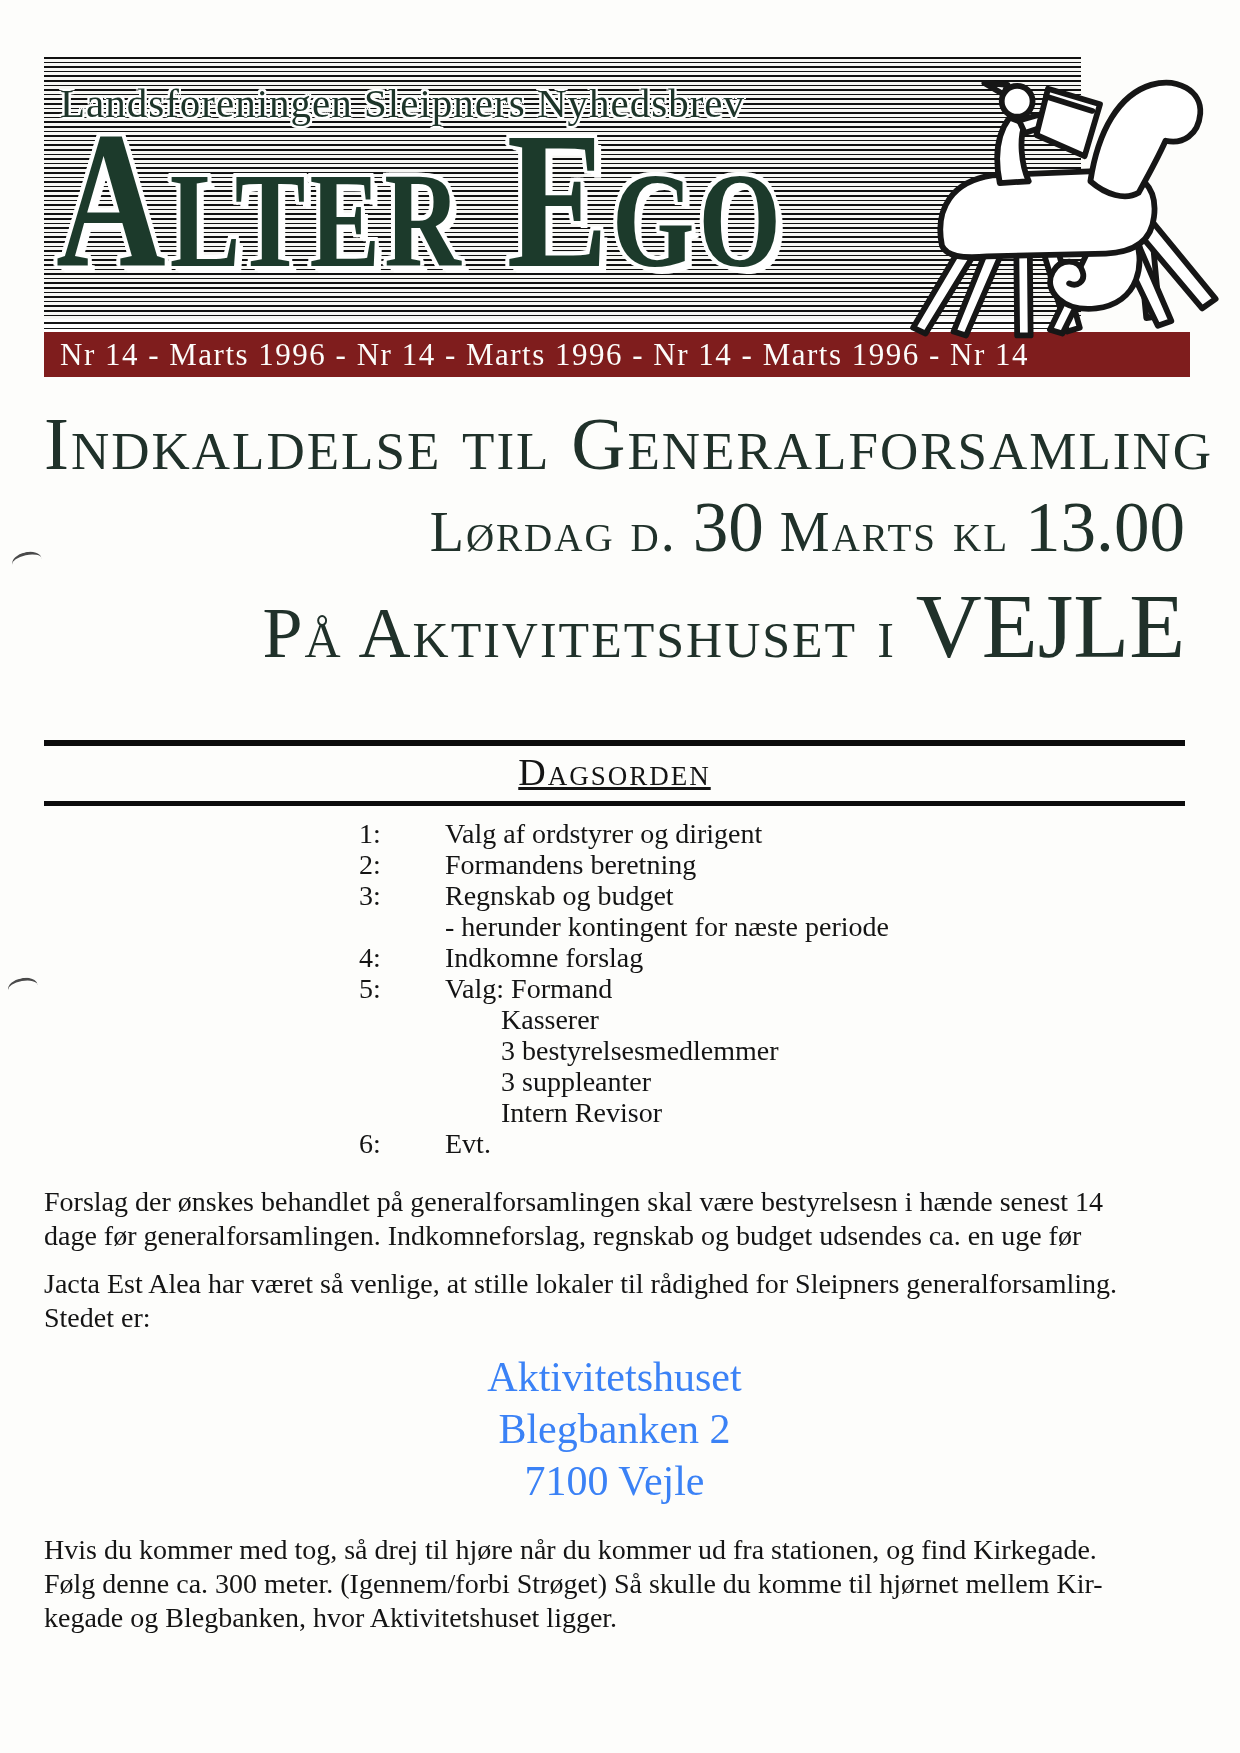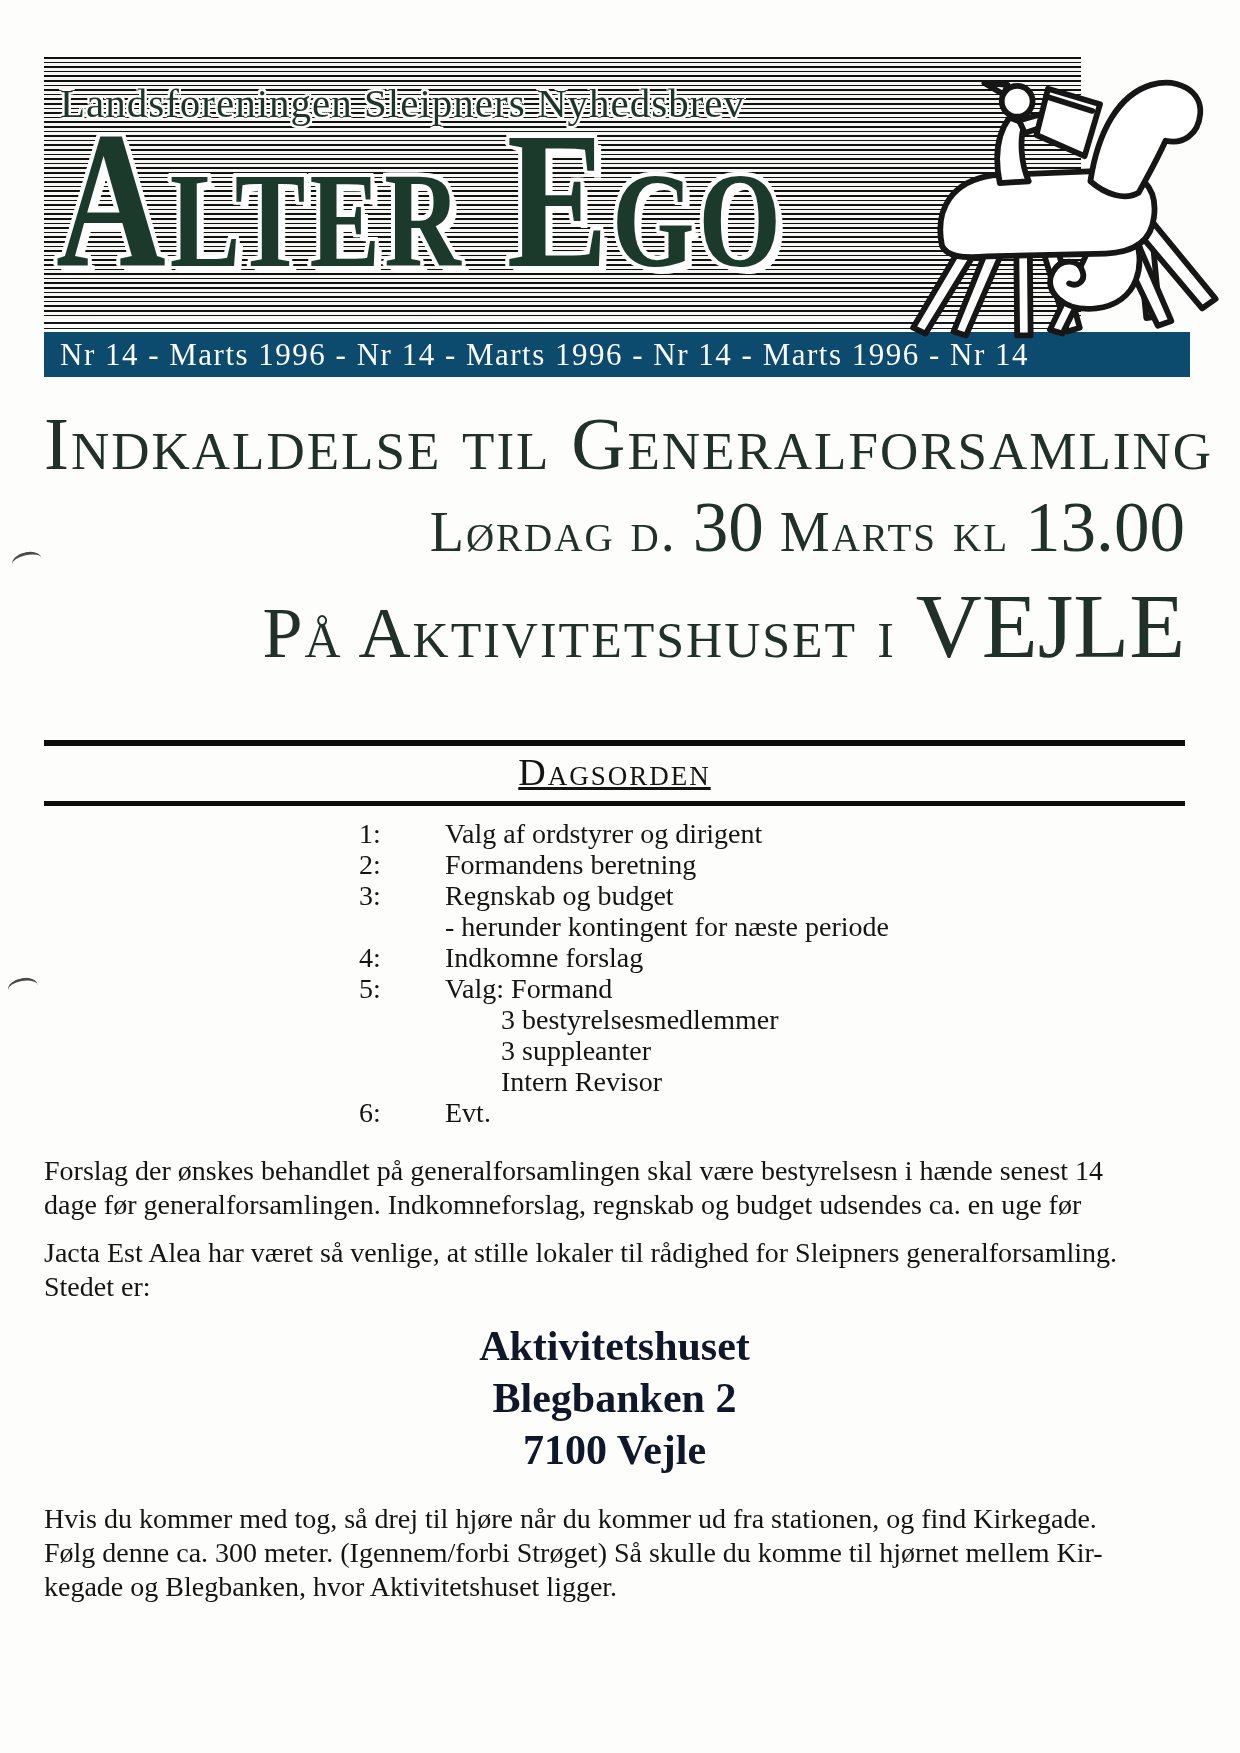--- a/index.html
+++ b/index.html
@@ -43,21 +43,21 @@
     white-space:nowrap;
   }
   .horse-logo{position:absolute;left:773px;top:-28px;width:408px;height:318px;}
   .masthead-bottom-lines{
     height:13px;width:1037px;
     background:linear-gradient(to bottom,
       #fff 0 3px,#161616 3px 5px,#fff 5px 9px,#161616 9px 10.5px,#fff 10.5px 13px);
   }
   .issue-bar{
     width:1146px;height:45px;
-    background:#0c4a6e;
+    background:#7f1d1d;
     color:#fcfcfa;
     font-size:31px;line-height:45px;
     letter-spacing:1.5px;
     padding-left:16px;box-sizing:border-box;
     white-space:nowrap;
   }
   
   .main-title{margin-top:26px;text-align:center;color:#20312a;}
   .t-line{font-variant:small-caps;font-weight:500;white-space:nowrap;text-align:right;}
   .t1{font-size:75px;line-height:1.08;letter-spacing:2px;}
@@ -82,21 +82,21 @@
   .agenda{margin:12px 0 0 315px;font-size:28px;line-height:31px;}
   .agenda-row{display:flex;}
   .agenda-num{width:86px;flex:0 0 86px;}
   .agenda-text{white-space:nowrap;}
   .indent-1{margin-left:56px;}
   
   .para{font-size:28px;line-height:34px;margin-top:26px;}
   .para .p-line{white-space:nowrap;}
   .para-tight{margin-top:14px;}
   
-  .address{margin-top:16px;text-align:center;font-weight:700;font-size:42px;line-height:52px;color:#0f172a;}
+  .address{margin-top:16px;text-align:center;font-weight:400;font-size:42px;line-height:52px;color:#3b82f6;}
   
   .scan-mark{position:absolute;width:30px;height:16px;border-top:3px solid #4a4a4a;border-radius:50%;}
   .scan-mark-1{left:12px;top:552px;transform:rotate(-12deg);}
   .scan-mark-2{left:8px;top:978px;transform:rotate(-10deg);}
 </style>
 </head>
 <body>
 
 <div class="page">
 
@@ -172,20 +172,24 @@
     <div class="agenda-row">
         <span class="agenda-num">4:</span>
         <span class="agenda-text">Indkomne forslag</span>
       </div>
     <div class="agenda-row">
         <span class="agenda-num">5:</span>
         <span class="agenda-text">Valg: Formand</span>
       </div>
     <div class="agenda-row">
         <span class="agenda-num"></span>
+        <span class="agenda-text indent-1">Kasserer</span>
+      </div>
+    <div class="agenda-row">
+        <span class="agenda-num"></span>
         <span class="agenda-text indent-1">3 bestyrelsesmedlemmer</span>
       </div>
     <div class="agenda-row">
         <span class="agenda-num"></span>
         <span class="agenda-text indent-1">3 suppleanter</span>
       </div>
     <div class="agenda-row">
         <span class="agenda-num"></span>
         <span class="agenda-text indent-1">Intern Revisor</span>
       </div>

